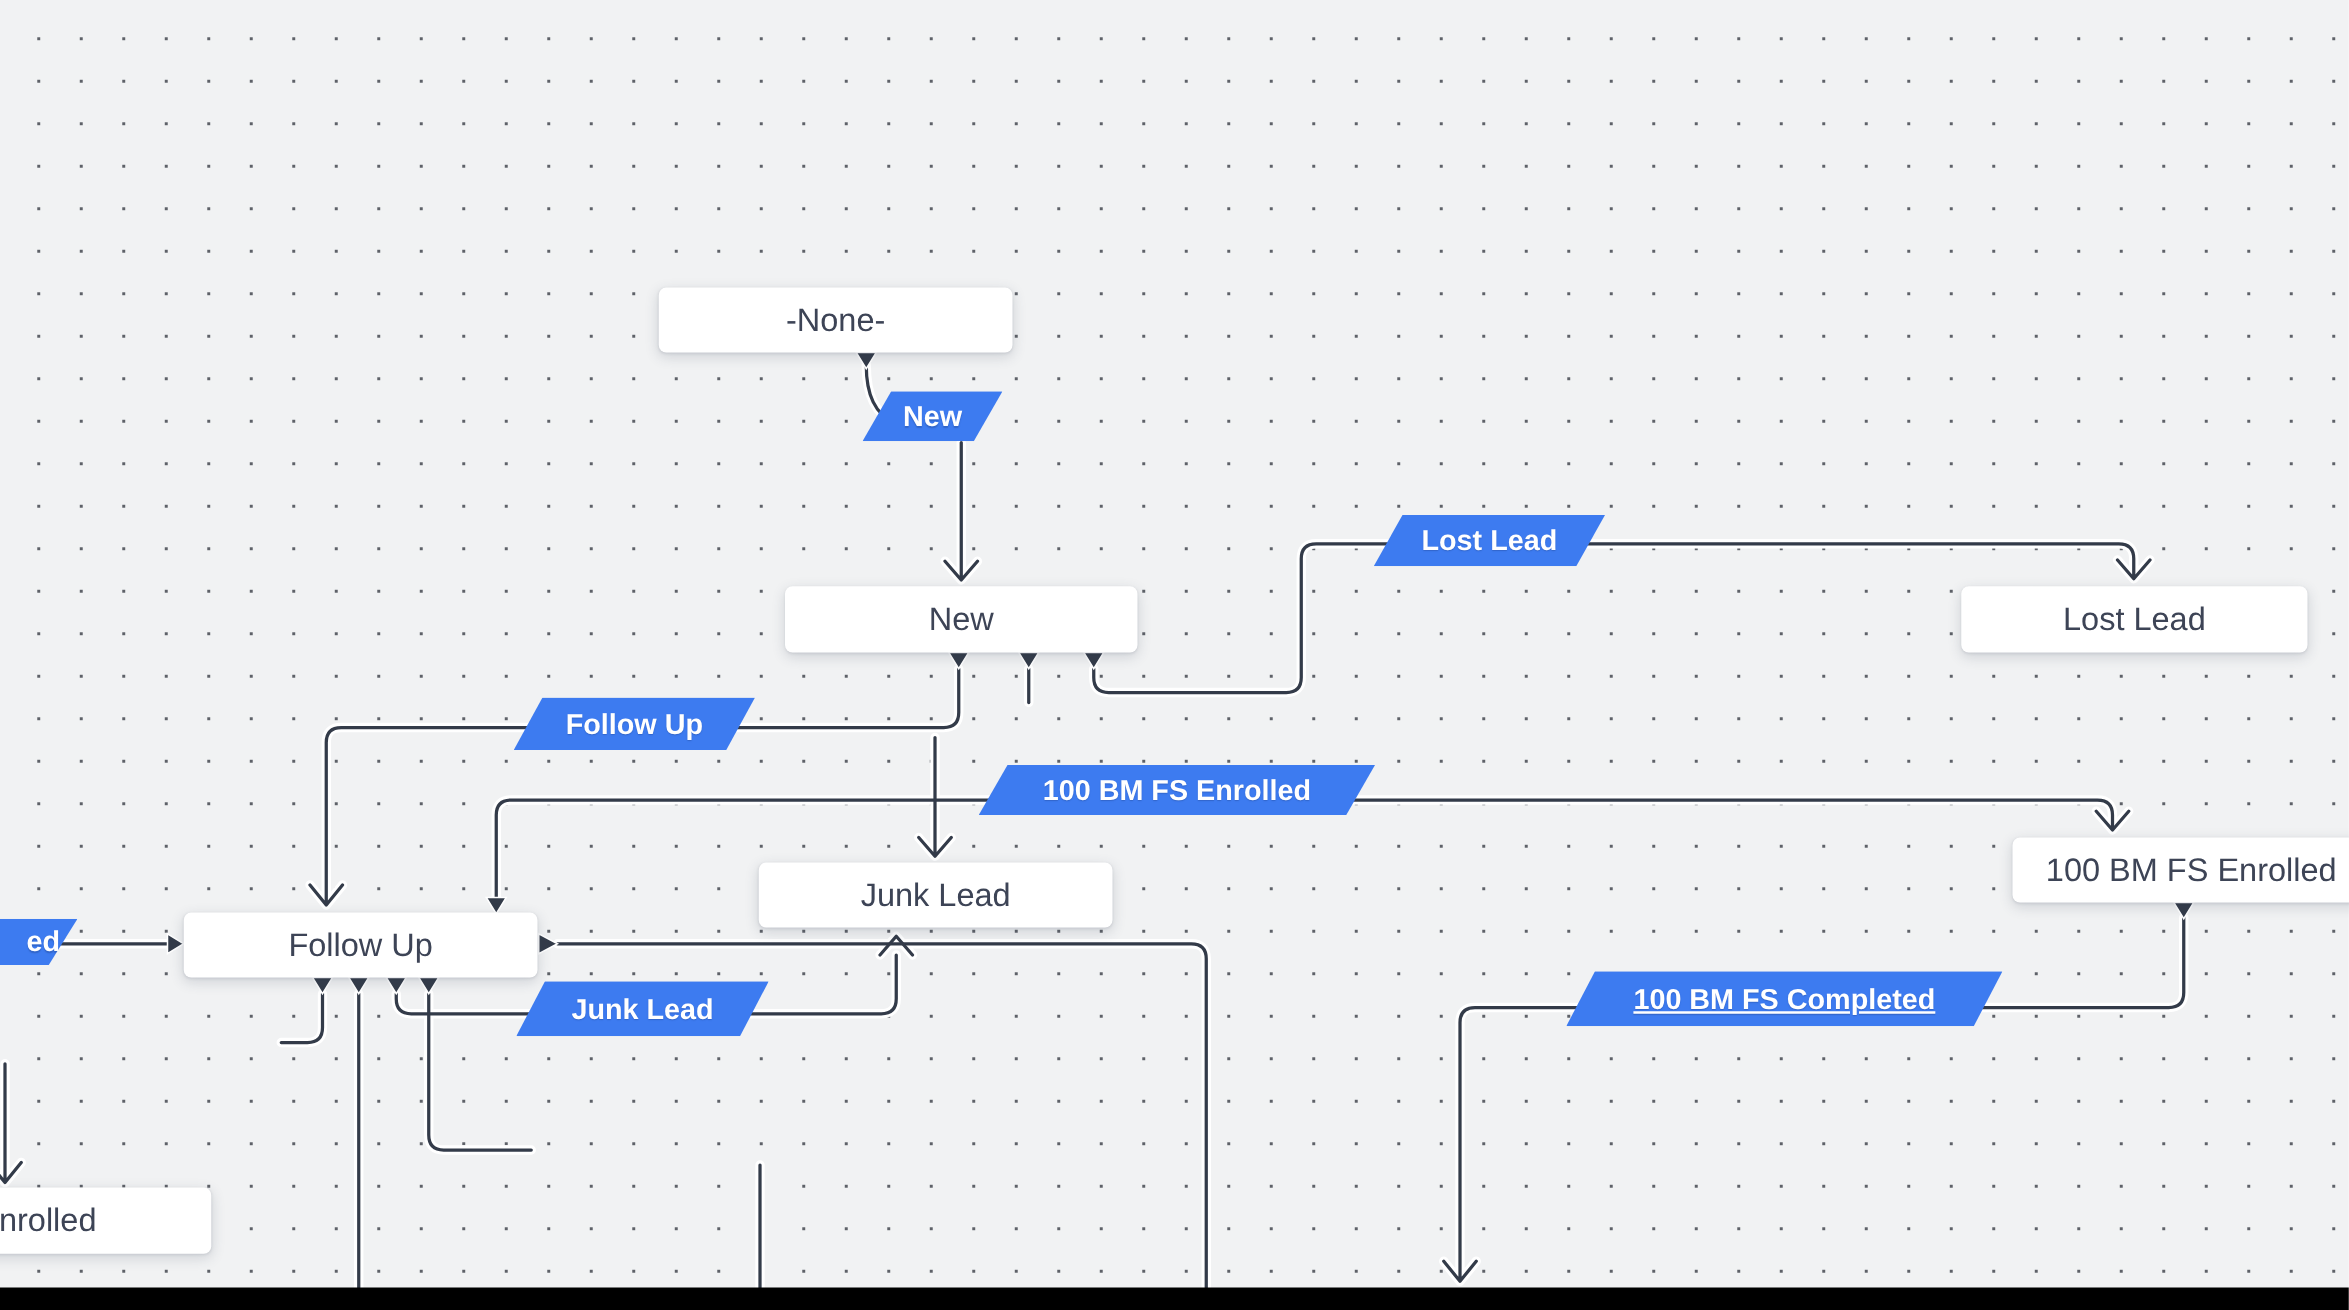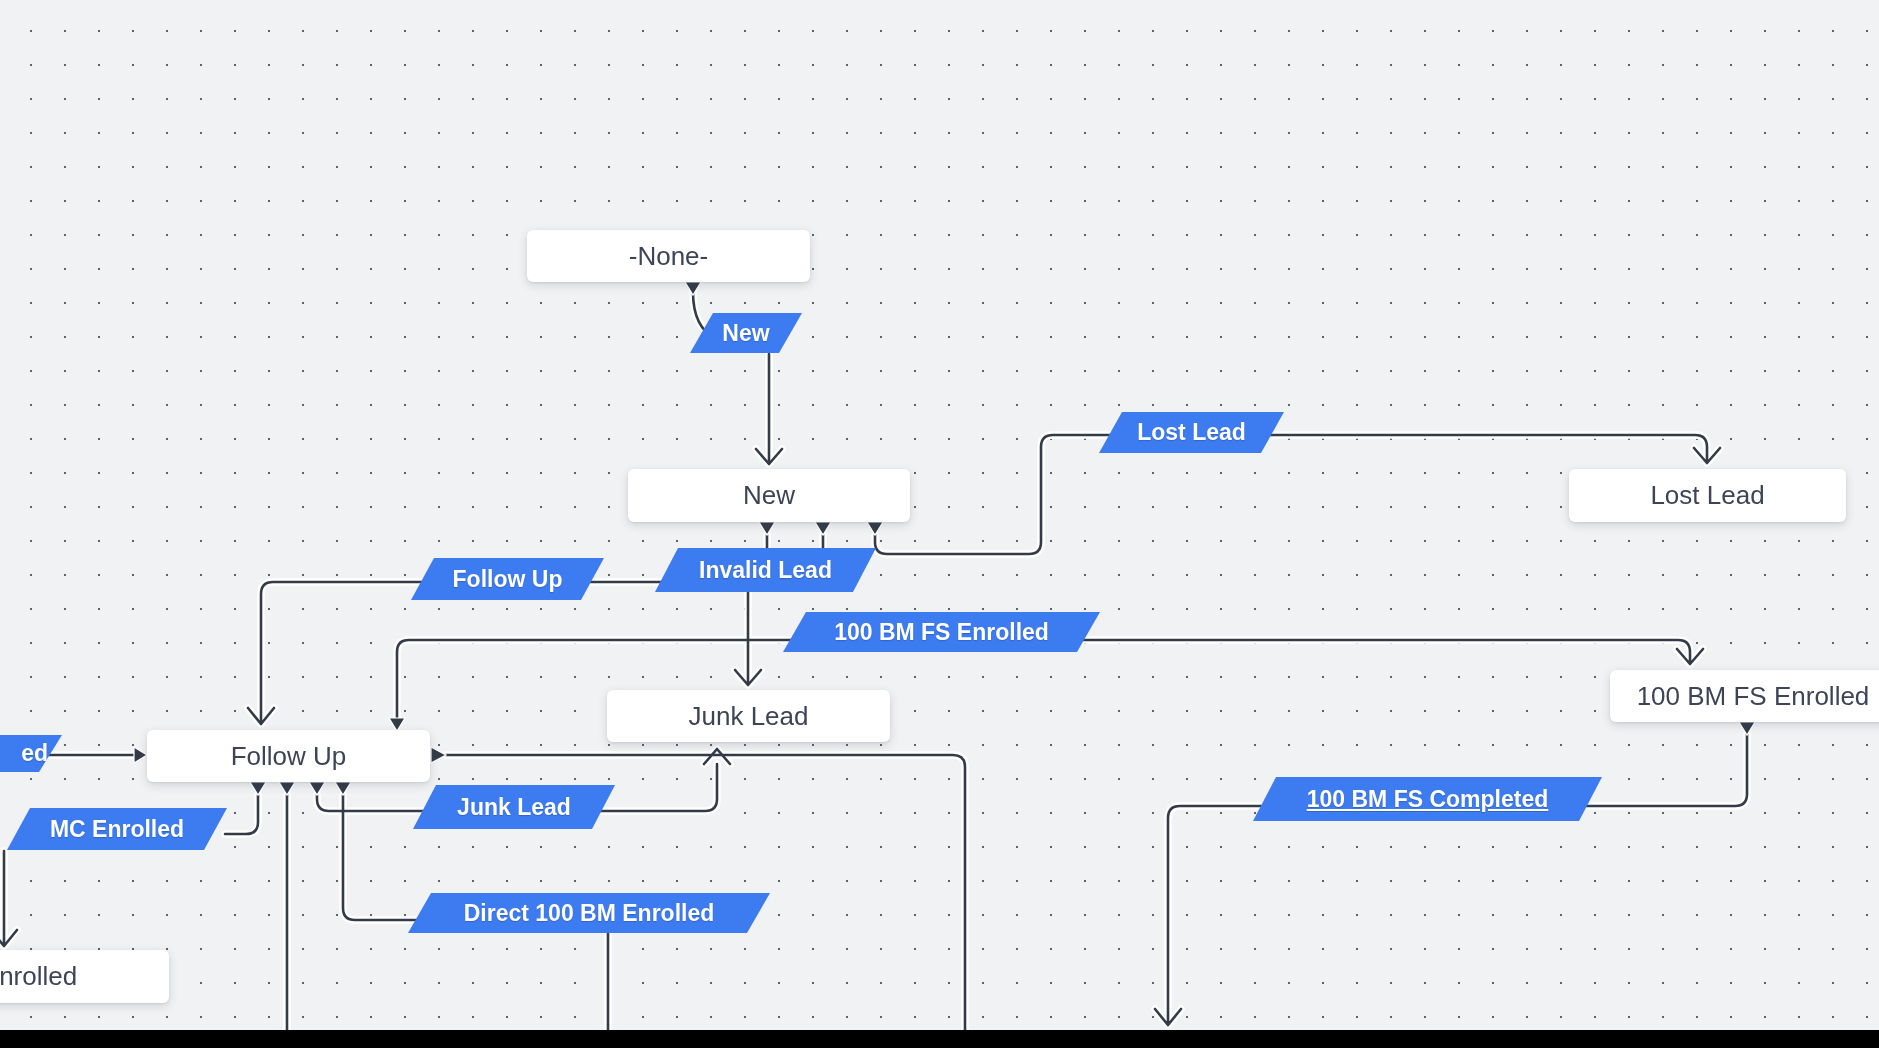--- a/index.html
+++ b/index.html
@@ -181,29 +181,26 @@
   <div class="state" style="left:147px; top:730px; width:283px; height:52px;">Follow Up</div>
 
   <div class="state" style="left:-110px; top:950px; width:279px; height:53px;">Enrolled</div>
 
   <div class="trans" style="left:690px; top:313px; width:112px; height:40px;">New</div>
 
   <div class="trans" style="left:1099px; top:412px; width:185px; height:41px;">Lost Lead</div>
 
   <div class="trans" style="left:411px; top:558px; width:193px; height:42px;">Follow Up</div>
 
-  <div class="trans" style="left:655px; top:548px; width:221px; height:44px;">Invalid Lead</div>
 
   <div class="trans" style="left:783px; top:612px; width:317px; height:40px;">100 BM FS Enrolled</div>
 
-  <div class="trans" style="left:7px; top:808px; width:220px; height:42px;">MC Enrolled</div>
 
   <div class="trans" style="left:413px; top:785px; width:202px; height:44px;">Junk Lead</div>
 
-  <div class="trans" style="left:408px; top:893px; width:362px; height:40px;">Direct 100 BM Enrolled</div>
 
   <div class="trans" style="left:1253px; top:777px; width:349px; height:44px;text-decoration:underline;">100 BM FS Completed</div>
 
 
   <div class="trans cut-left" style="left:-120px; top:735px; width:168px; height:37px;">ed</div>
 
   <div id="bottom-bar"></div>
 </div>
 
 </body></html>

